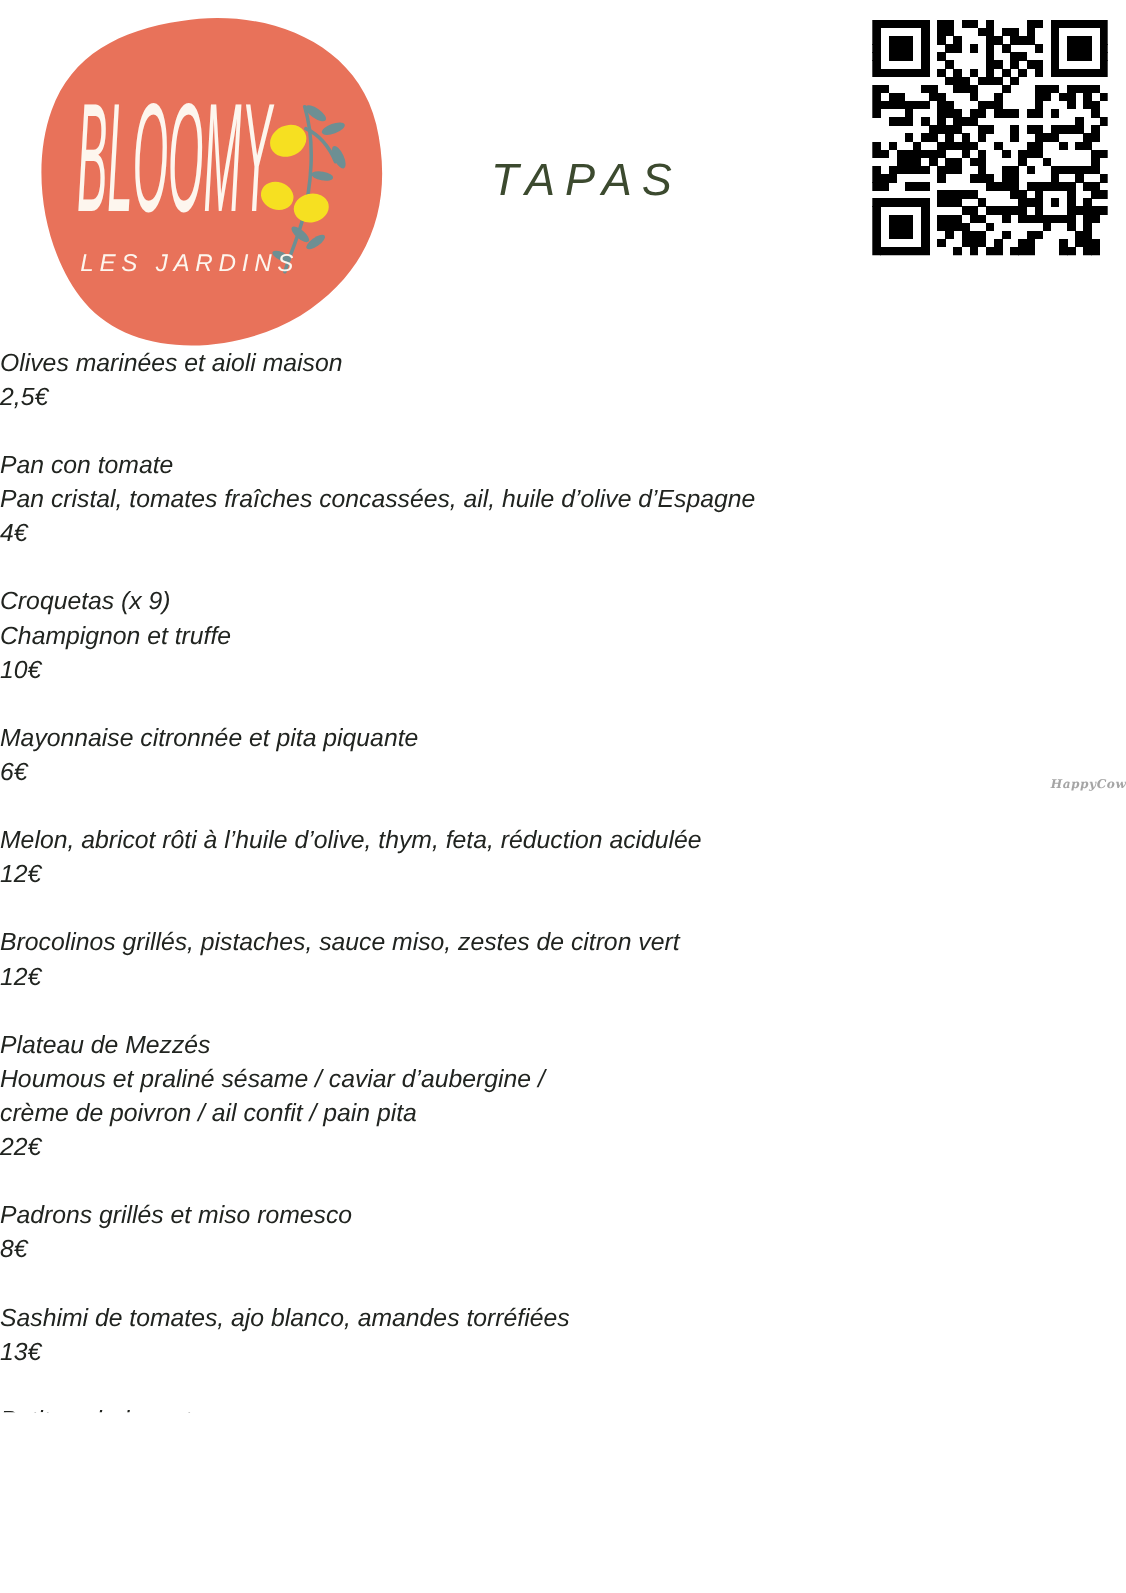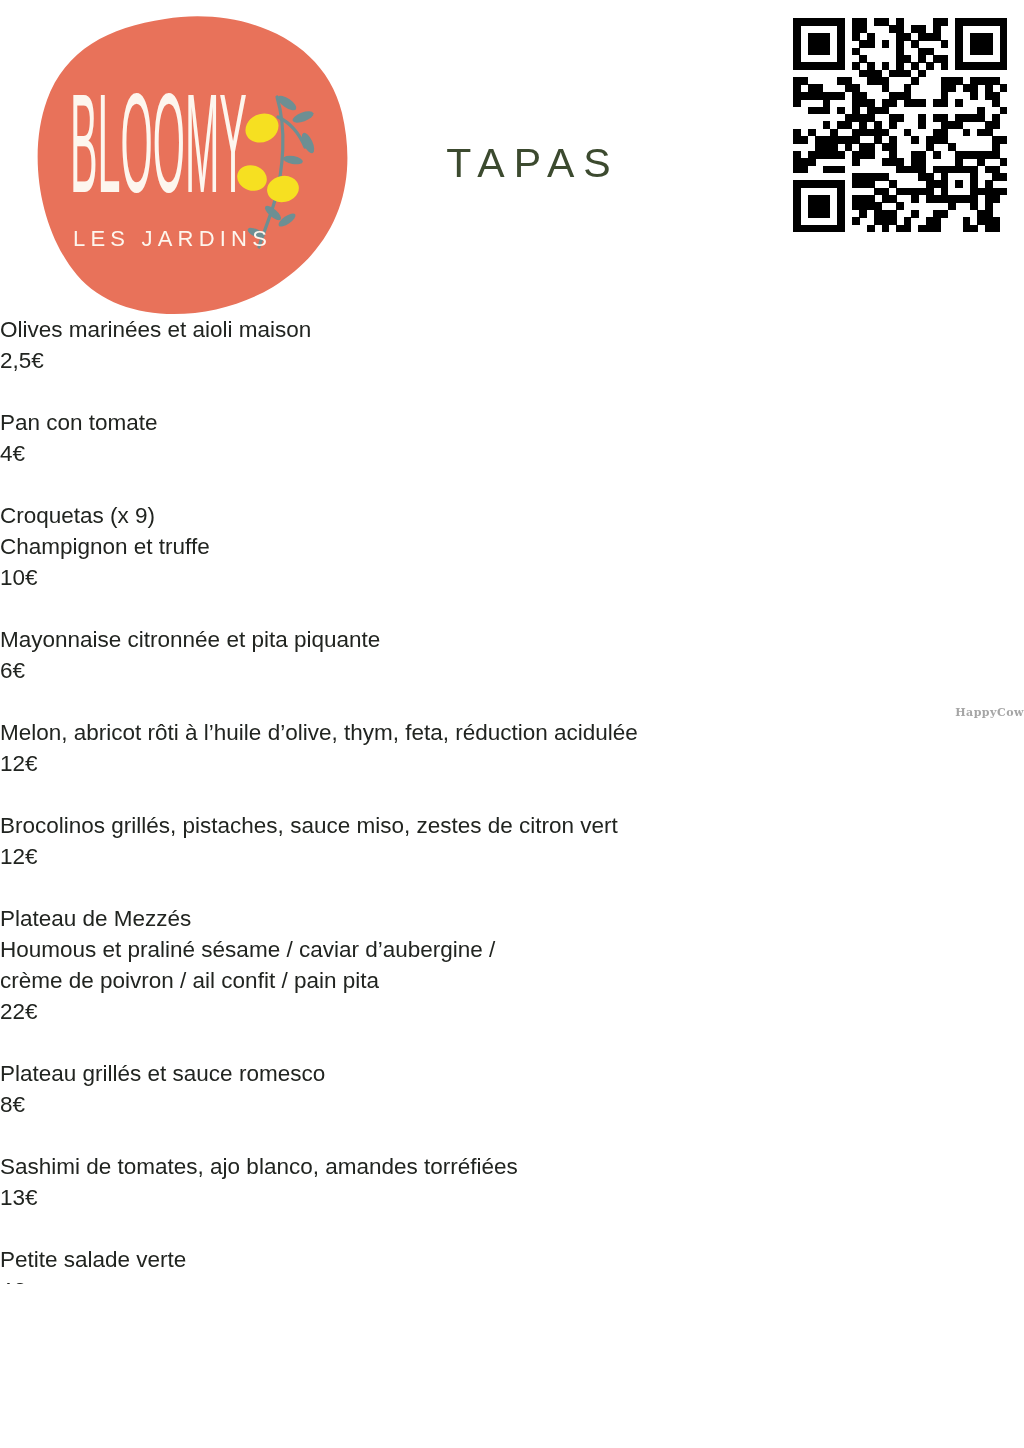--- a/index.html
+++ b/index.html
@@ -1,18 +1,18 @@
 <!DOCTYPE html>
 <html style="--blob: #e8725a; --lemon: #f6e021; --leaf: #6d8f93; --logo_text: #fdf6ee; --title: #3c4a2f; --text: #212420; --qr: #000000; --watermark: #8f8f8f;"><head>
 <meta charset="utf-8">
 <style>
   html,body{margin:0;padding:0;background:#fff;}
   .page{
     position:relative;width:1024px;height:1284px;background:#ffffff;
-    font-family:"Liberation Sans",sans-serif;overflow:hidden;
+    font-family:"Liberation Sans",sans-serif;overflow:hidden;font-style:italic;
   }
   
   .logo-svg{position:absolute;left:25px;top:5px;width:330px;height:330px;}
   .blob{fill:var(--blob);}
   .lemon{fill:var(--lemon);}
   .leaf{fill:var(--leaf);}
   .stem{stroke:var(--leaf);stroke-width:3.2;fill:none;stroke-linecap:round;}
   .brand-text{
     font-family:"Liberation Sans",sans-serif;font-size:88px;font-weight:400;
     fill:var(--logo_text);letter-spacing:0px;
@@ -498,20 +498,21 @@
       <rect x="27" y="28" width="1.05" height="1.05"></rect>
     </svg>
 
   <div class="menu">
       <div class="menu-item">
         <div class="menu-line">Olives marinées et aioli maison</div>
         <div class="menu-line">2,5€</div>
       </div>
       <div class="menu-item">
         <div class="menu-line">Pan con tomate</div>
+        <div class="menu-line">Pan cristal, tomates fraîches concassées, ail, huile d’olive d’Espagne</div>
         <div class="menu-line">4€</div>
       </div>
       <div class="menu-item">
         <div class="menu-line">Croquetas (x 9)</div>
         <div class="menu-line">Champignon et truffe</div>
         <div class="menu-line">10€</div>
       </div>
       <div class="menu-item">
         <div class="menu-line">Mayonnaise citronnée et pita piquante</div>
         <div class="menu-line">6€</div>
@@ -524,21 +525,21 @@
         <div class="menu-line">Brocolinos grillés, pistaches, sauce miso, zestes de citron vert</div>
         <div class="menu-line">12€</div>
       </div>
       <div class="menu-item">
         <div class="menu-line">Plateau de Mezzés</div>
         <div class="menu-line">Houmous et praliné sésame / caviar d’aubergine /</div>
         <div class="menu-line">crème de poivron / ail confit / pain pita</div>
         <div class="menu-line">22€</div>
       </div>
       <div class="menu-item">
-        <div class="menu-line">Plateau grillés et sauce romesco</div>
+        <div class="menu-line">Padrons grillés et miso romesco</div>
         <div class="menu-line">8€</div>
       </div>
       <div class="menu-item">
         <div class="menu-line">Sashimi de tomates, ajo blanco, amandes torréfiées</div>
         <div class="menu-line">13€</div>
       </div>
       <div class="menu-item">
         <div class="menu-line">Petite salade verte</div>
         <div class="menu-line">4€</div>
       </div>

